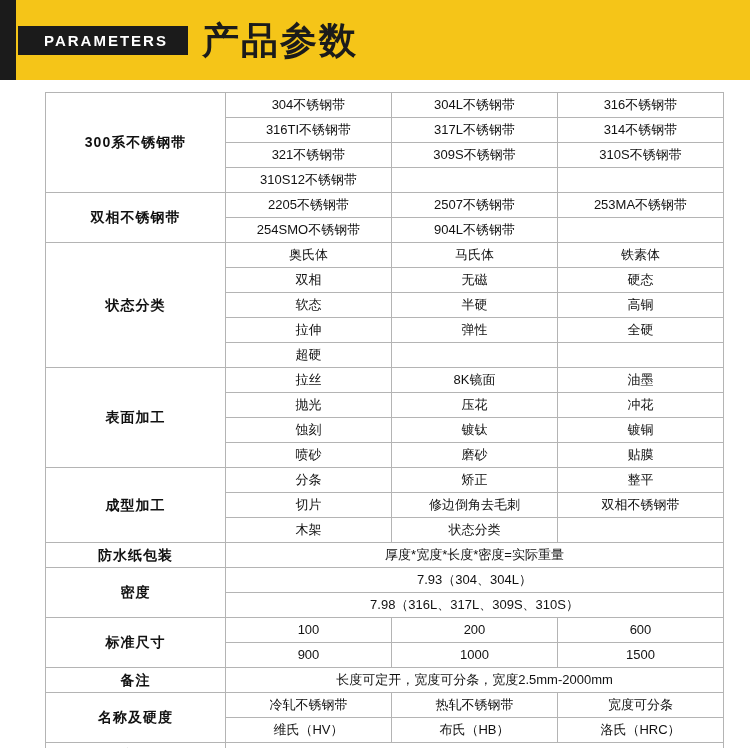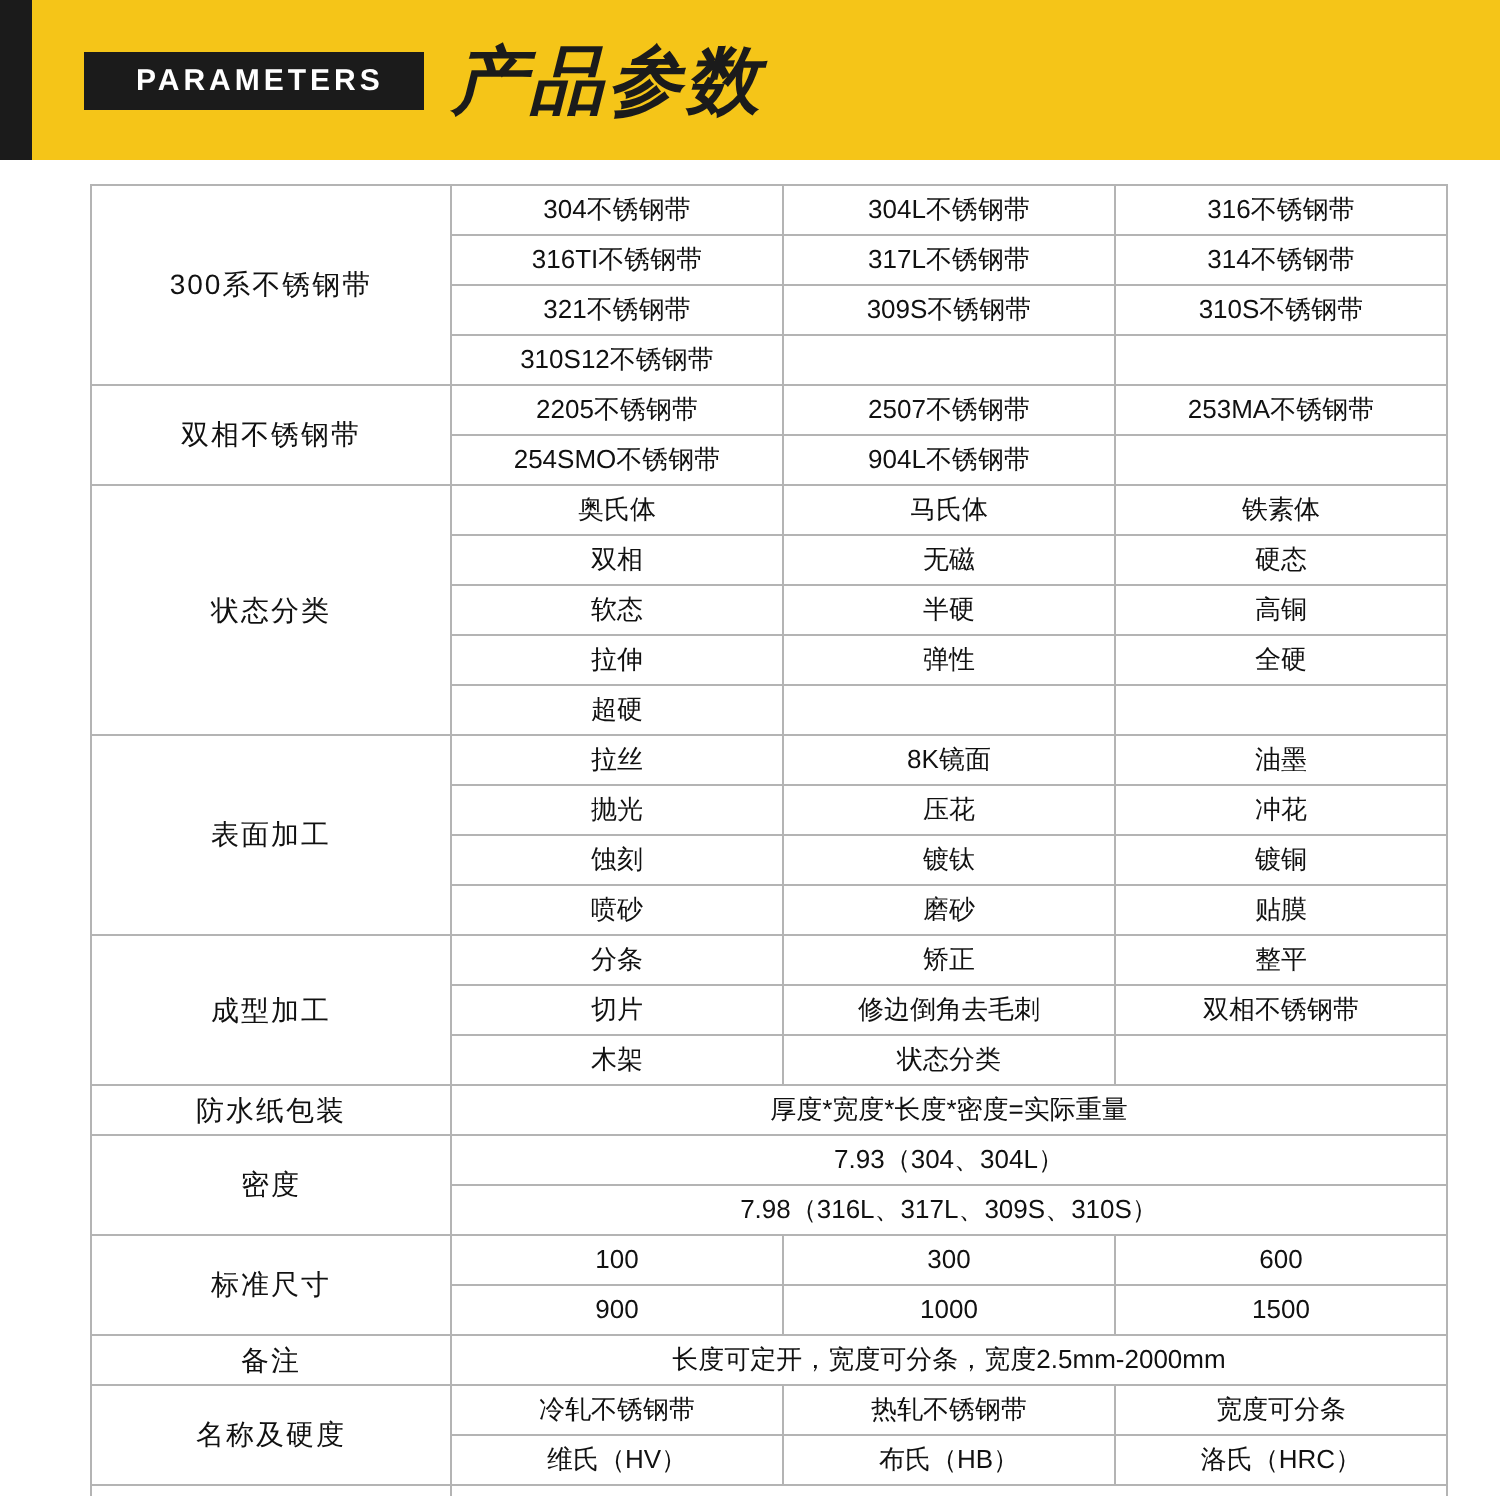--- a/index.html
+++ b/index.html
@@ -33,41 +33,40 @@
     position: absolute;
     left: 0;
     top: 0;
     width: 16px;
     height: 80px;
     background: #1b1b1b;
   }
   .banner-inner {
     display: flex;
     align-items: center;
-    margin-left: 42px;
+    margin-left: 18px;
   }
   .en-chip {
     background: #1b1b1b;
     color: #ffffff;
     font-size: 15px;
     letter-spacing: 2px;
     font-weight: bold;
     padding: 7px 20px 7px 26px;
     line-height: 1;
     position: relative;
   }
   .cn-title {
     font-size: 37px;
     font-weight: bold;
     color: #1b1b1b;
     letter-spacing: 2px;
     margin-left: 14px;
     line-height: 1;
     white-space: nowrap;
-    font-style: italic;
   }
   
   .table-wrap {
     padding: 12px 45px 0 45px;
     box-sizing: border-box;
   }
   table.spec {
     width: 660px;
     border-collapse: collapse;
     table-layout: fixed;
@@ -76,21 +75,21 @@
   table.spec td {
     border: 1px solid #b4b4b4;
     text-align: center;
     vertical-align: middle;
     height: 24px;
     padding: 0 2px;
     line-height: 1.15;
     color: #111;
   }
   td.rowhead {
-    font-weight: normal;
+    font-weight: bold;
     font-size: 14px;
     letter-spacing: 1px;
     width: 175px;
   }
   .colA, .colB, .colC { width: 161px; }
 </style>
 </head>
 <body>
 
 <div class="page">
@@ -208,21 +207,21 @@
           <tr>
             <td class="rowhead" rowspan="2">密度</td>
             <td colspan="3">7.93（304、304L）</td>
           </tr>
           <tr>
             <td colspan="3">7.98（316L、317L、309S、310S）</td>
           </tr>
           <tr>
             <td class="rowhead" rowspan="2">标准尺寸</td>
             <td class="colA">100</td>
-            <td class="colB">300</td>
+            <td class="colB">200</td>
             <td class="colC">600</td>
           </tr>
           <tr>
             <td class="colA">900</td>
             <td class="colB">1000</td>
             <td class="colC">1500</td>
           </tr>
           <tr>
             <td class="rowhead" rowspan="1">备注</td>
             <td colspan="3">长度可定开，宽度可分条，宽度2.5mm-2000mm</td>

